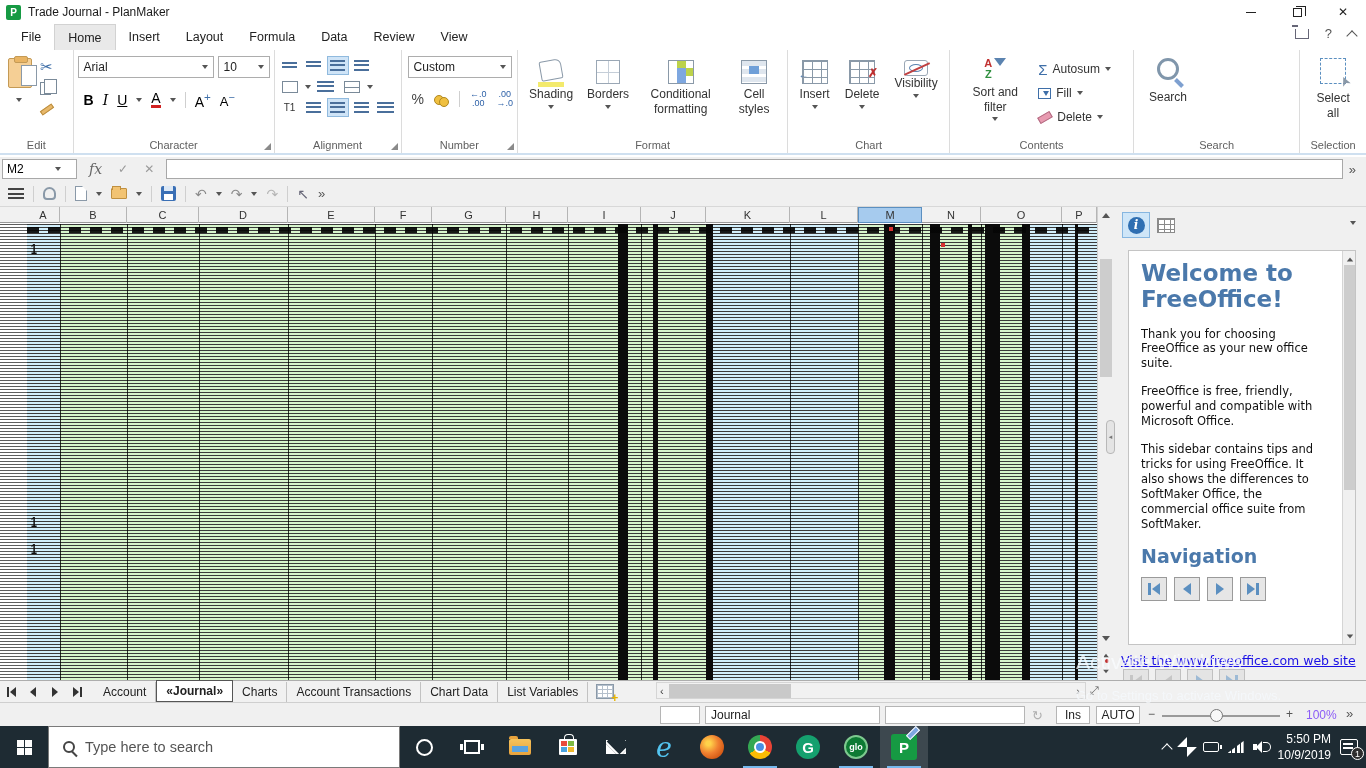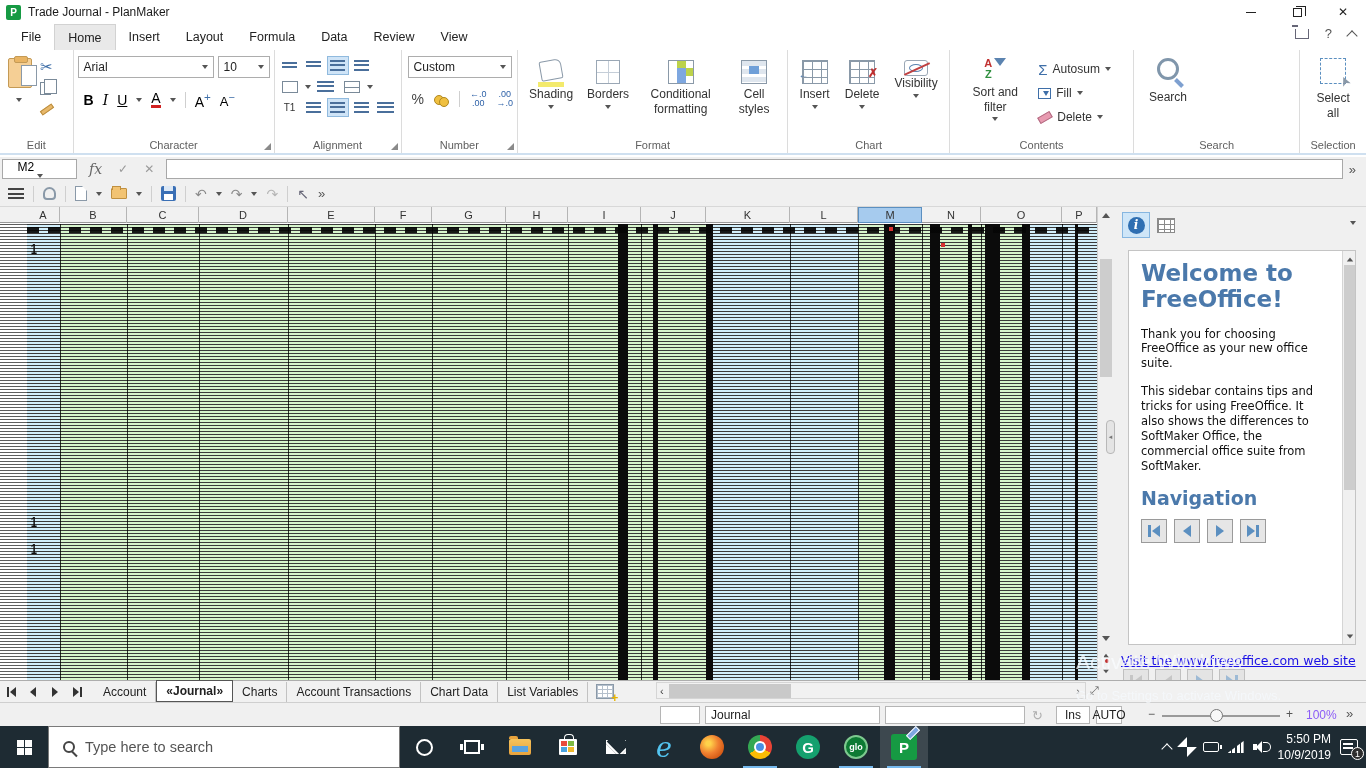--- a/index.html
+++ b/index.html
@@ -94,21 +94,21 @@
   .selallico:after { content:"➤"; position:absolute; right:-6px; bottom:-6px; color:#8a99a8; font-size:13px; transform:rotate(-115deg); }
   .eraser { width:14px; height:7px; background:#e89ab0; border:1px solid #b06a80; transform:rotate(-30deg); }
   .fillico { width:13px; height:11px; border:1px solid #3f6fa8; position:relative; }
   .fillico:after { content:""; position:absolute; left:4px; top:2px; border-left:3px solid transparent; border-right:3px solid transparent; border-top:5px solid #3f6fa8; }
   .eyeico { width:24px; height:16px; border:1px solid #9aa7b5; border-radius:3px; position:relative; display:flex; align-items:center; justify-content:center; }
   .eyeico .eye { width:14px; height:8px; border:1.5px solid #5b83b0; border-radius:50%; }
   .eyeico:after { content:""; position:absolute; left:-2px; top:7px; width:28px; height:2px; background:#c04040; transform:rotate(-25deg); }
 
   
   .fbar { position:absolute; left:0; top:157px; width:1366px; height:24px; background:#f0f0f0; display:flex; align-items:center; }
-  .namebox { width:75px; height:20px; margin-left:2px; background:#fff; border:1px solid #a8a8a8; display:flex; align-items:center;flex-direction:column; }
+  .namebox { width:75px; height:20px; margin-left:2px; background:#fff; border:1px solid #a8a8a8; display:flex; align-items:center; }
   .namebox input { width:52px; border:none; outline:none; font-size:12px; padding-left:4px; font-family:inherit; background:transparent; }
   .fx { font-family:"DejaVu Serif", serif; font-style:italic; color:#666; font-size:14px; margin:0 8px 0 12px; }
   .fb-check { color:#9a9a9a; font-size:12px; margin:0 8px; }
   .fb-input { flex:1; height:20px; background:#fff; border:1px solid #a8a8a8; margin:0 6px 0 4px; }
   .more-btn { color:#555; font-size:13px; margin-right:10px; }
 
   
   .qbar { position:absolute; left:0; top:181px; width:1366px; height:26px; background:#f0f0f0; display:flex; align-items:center; gap:9px; padding-left:8px; border-bottom:1px solid #d8d8d8; }
   .ham { width:16px; height:11px; background:repeating-linear-gradient(to bottom,#444 0 2px,transparent 2px 4.5px); }
   .vdiv { width:1px; height:16px; background:#cfcfcf; }
@@ -625,20 +625,21 @@
       <div class="infobtn">
           <div class="infocirc">i</div>
         </div>
       <div class="sbgrid"></div>
     </div>
     <div class="dd sb-dd"></div>
     <div class="panel">
       <div class="panel-inner">
         <div class="welcome">Welcome to FreeOffice!</div>
         <div class="ptext">Thank you for choosing FreeOffice as your new office suite.</div>
+        <div class="ptext">FreeOffice is free, friendly, powerful and compatible with Microsoft Office.</div>
         <div class="ptext">This sidebar contains tips and tricks for using FreeOffice. It also shows the differences to SoftMaker Office, the commercial office suite from SoftMaker.</div>
         <div class="navhead">Navigation</div>
         <div class="navbtns">
           <div class="navbtn">
               <div class="nb-bar"></div>
               <div class="nb-tri-l"></div>
             </div>
           <div class="navbtn">
               <div class="nb-tri-l"></div>
             </div>
@@ -711,21 +712,21 @@
     <span class="hchev" style="position:absolute; right:2px;">›</span>
   </div>
   <div class="cornergrab">⤢</div>
 
   <div class="statusbar">
     <div class="sbox" style="left:660px;width:40px"></div>
     <div class="sbox" style="left:705px;width:175px">Journal</div>
     <div class="sbox" style="left:885px;width:140px"></div>
     <span class="sync">↻</span>
     <div class="sbox" style="left:1056px;width:34px;justify-content:center">Ins</div>
-    <div class="sbox" style="left:1096px;width:26px;justify-content:center">AUTO</div>
+    <div class="sbox" style="left:1096px;width:44px;justify-content:center">AUTO</div>
     <span class="zminus">−</span>
     <div class="zoomline"></div>
     <div class="zoomthumb"></div>
     <span class="zplus">+</span>
     <span class="zpct">100%</span>
     <span class="smore">»</span>
   </div>
 
   <div class="taskbar">
     <div class="startbtn">

